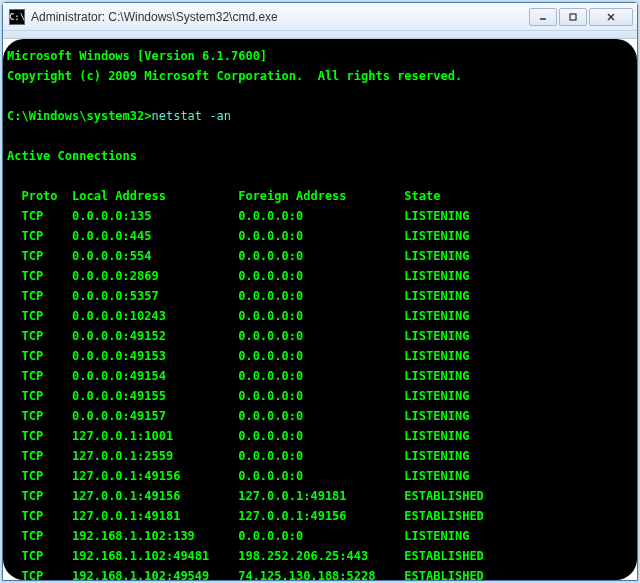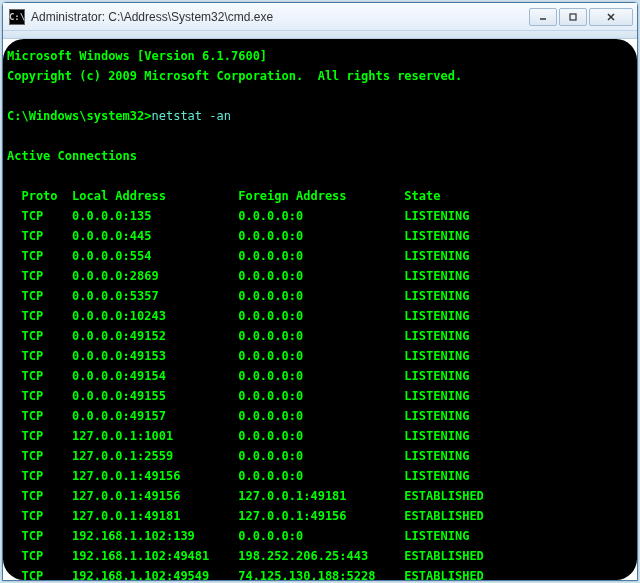--- a/index.html
+++ b/index.html
@@ -98,21 +98,21 @@
     color: #5eead4;
     font-weight: normal;
   }
 </style>
 </head>
 <body>
 
 <div class="window">
   <div class="titlebar">
     <div class="titlebar-icon">C:\</div>
-    <div class="titlebar-text">Administrator: C:\Address\System32\cmd.exe</div>
+    <div class="titlebar-text">Administrator: C:\Windows\System32\cmd.exe</div>
     <div class="titlebar-buttons">
       <div class="titlebar-btn">
         <svg width="10" height="10" viewBox="0 0 10 10">
             <line x1="2" y1="7" x2="8" y2="7" stroke="#333" stroke-width="1.5"></line>
           </svg>
       </div>
       <div class="titlebar-btn">
         <svg width="10" height="10" viewBox="0 0 10 10">
             <rect x="2" y="2" width="6" height="6" fill="none" stroke="#333" stroke-width="1.2"></rect>
           </svg>

